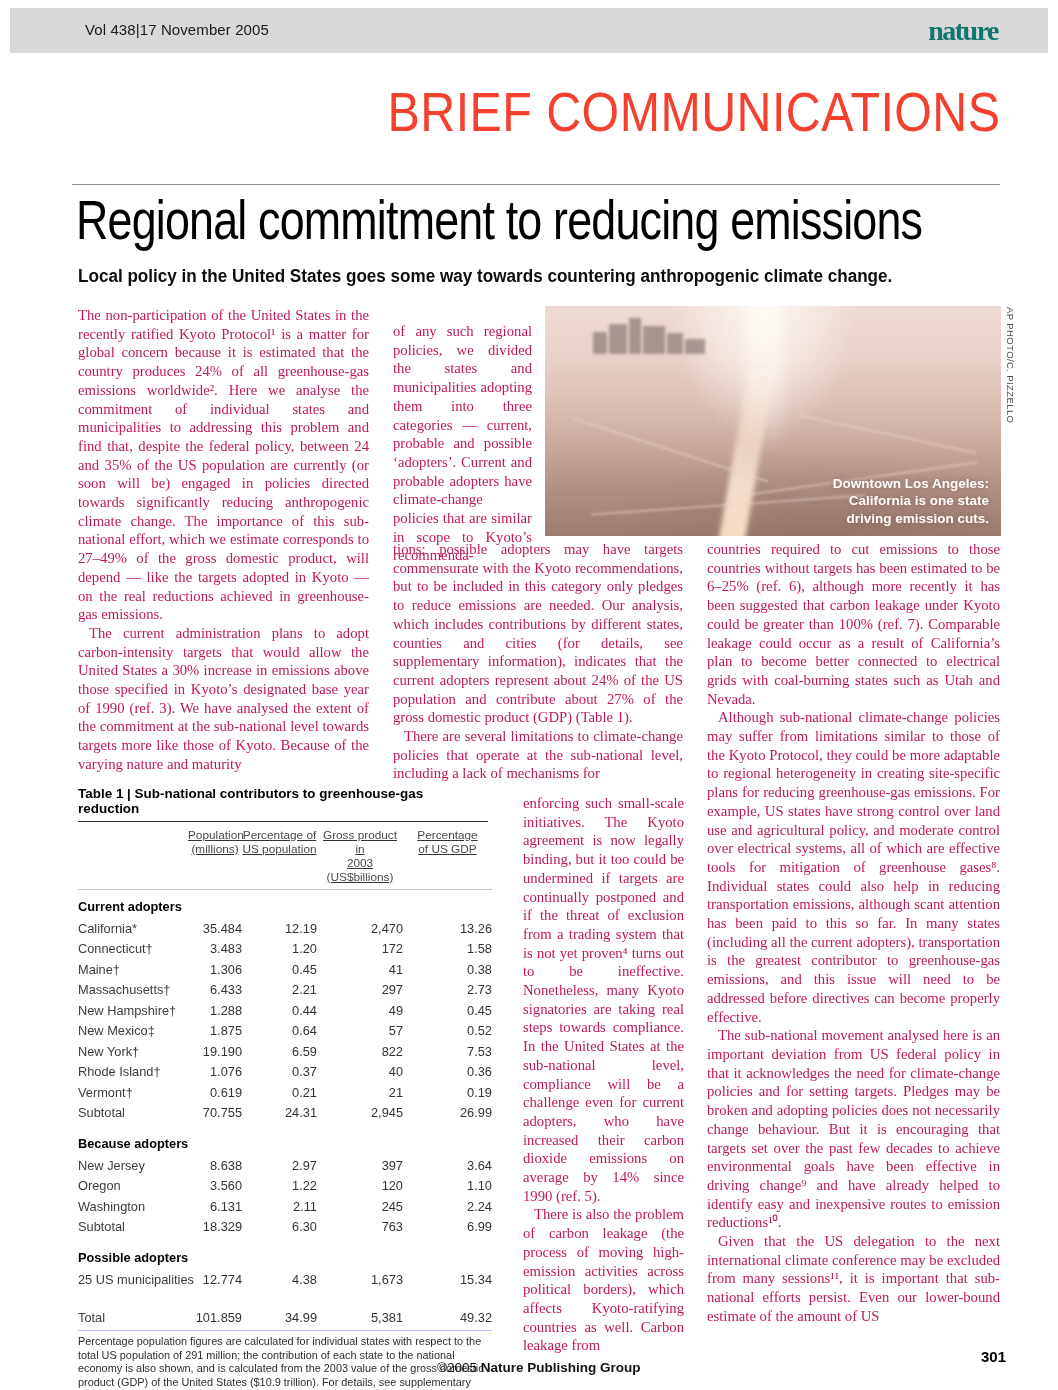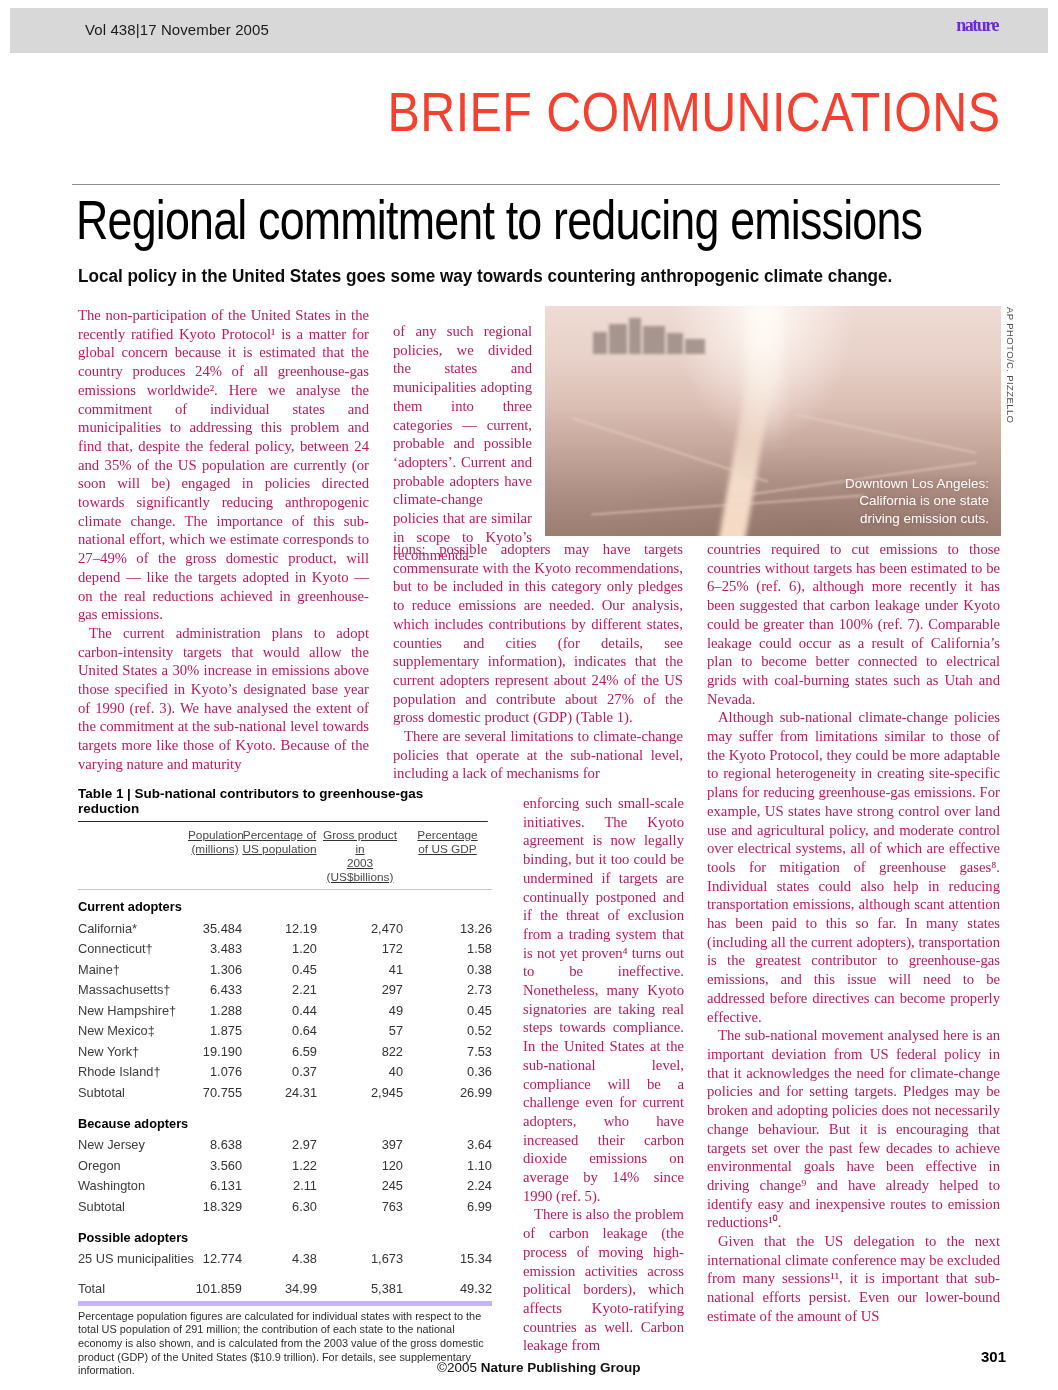--- a/index.html
+++ b/index.html
@@ -3,21 +3,21 @@
 <meta charset="utf-8">
 <style>
   html,body{margin:0;padding:0;background:#ffffff;}
   #page{position:relative;width:1058px;height:1390px;background:#ffffff;overflow:hidden;
         font-family:"Liberation Sans",sans-serif;color:#1c1c1c;}
 
   
   .hdr-bar{position:absolute;left:10px;top:8px;width:1038px;height:45px;background:#d8d8d8;}
   .issue{position:absolute;left:68px;top:13px;font-size:15px;color:#1a1a1a;letter-spacing:.1px;margin-left:7px;}
   .brand{position:absolute;right:50px;top:7px;font-family:"Liberation Serif",serif;font-weight:bold;
-         font-size:18px;letter-spacing:-1.5px;color:#6d28d9;}
+         font-size:28px;letter-spacing:-1.5px;color:#0f766e;}
 
   
   .banner{position:absolute;right:58px;top:80px;font-size:55px;font-weight:400;color:#f3402f;
           letter-spacing:.5px;transform:scaleX(.88);transform-origin:right center;white-space:nowrap;}
 
   .toprule{position:absolute;left:72px;top:184px;width:928px;height:1px;background:#8d8d8d;}
 
   
   .title{position:absolute;left:76px;top:192px;font-size:56px;line-height:56px;font-weight:400;
          letter-spacing:-1px;color:#000;white-space:nowrap;transform:scaleX(.8);transform-origin:left center;}
@@ -40,38 +40,38 @@
     background:
       radial-gradient(ellipse 130px 190px at 48% 2%, rgba(255,250,245,.95), rgba(255,250,245,0) 70%),
       radial-gradient(ellipse 300px 120px at 60% 100%, rgba(120,90,80,.25), rgba(120,90,80,0) 75%),
       linear-gradient(180deg,#eedbd4 0%,#e8d2c9 22%,#dcc0b6 42%,#c6a79c 62%,#ad8e83 82%,#9c7d72 100%);}
   .sky{position:absolute;filter:blur(1.6px);background:#90807b;opacity:.75;}
   .glow{position:absolute;left:44%;top:0;width:36px;height:150px;filter:blur(6px);
         background:linear-gradient(180deg,rgba(255,250,244,.9),rgba(255,250,244,0));}
   .fwy{position:absolute;left:41%;top:28%;width:26px;height:190px;transform:rotate(10deg);filter:blur(2.5px);
        background:linear-gradient(180deg,rgba(255,244,230,.15),rgba(255,235,215,.85) 60%,rgba(255,225,200,.95));}
   .road{position:absolute;height:2px;filter:blur(1.2px);background:rgba(235,215,200,.55);}
-  .fig-caption{position:absolute;right:12px;bottom:9px;text-align:right;color:#ffffff;font-weight:normal;
+  .fig-caption{position:absolute;right:12px;bottom:9px;text-align:right;color:#ffffff;font-weight:bold;
        font-size:13.5px;line-height:17.5px;white-space:pre-line;text-shadow:0 0 5px rgba(140,95,85,.8);}
   .credit{position:absolute;left:1005px;top:307px;writing-mode:vertical-rl;font-size:9.5px;
           letter-spacing:.4px;color:#4d4d4d;}
 
   
   #tbl{position:absolute;left:78px;top:786px;width:414px;font-size:12.8px;color:#333;}
   .tbl-title{font-size:13.6px;font-weight:bold;color:#000;padding-bottom:5px;
              border-bottom:1.5px solid #2a2a2a;transform:scaleX(.99);transform-origin:left center;}
   .trow{display:grid;grid-template-columns:110px 54px 75px 86px 89px;align-items:end;min-height:20.5px;}
   .thead-row{border-bottom:1px solid #c4c4c4;padding:6px 0 5px;align-items:start;min-height:0;text-decoration:underline;}
   .th{font-size:11.8px;line-height:14px;color:#4a4a4a;text-align:center;white-space:pre-line;}
   .tc{white-space:nowrap;}
   .trow .tc:first-child{text-align:left;color:#3c3c3c;}
   .trow .tc{text-align:right;}
   .sec-label{font-weight:bold;color:#000;padding:9px 0 1px;font-size:12.8px;}
   .gap-after{margin-bottom:7px;}
-  .total-row{margin-top:9px;padding-bottom:5px;border-bottom:5px solid #c4b5fd;}
+  .total-row{margin-top:18px;padding-bottom:5px;border-bottom:1px solid #c4b5fd;}
   .tnotes{font-size:10.9px;line-height:13.7px;color:#2e2e2e;padding-top:4px;text-align:left;}
   .tnotes p{margin:0;}
 
   
   .copyright{position:absolute;left:437px;top:1360px;font-size:13.5px;color:#111;}
   .copyright b{font-weight:bold;}
   .pageno{position:absolute;right:52px;top:1348px;font-size:15px;font-weight:bold;color:#000;}
 </style>
 </head>
 <body>
@@ -198,20 +198,27 @@
         <span class="tc">822</span>
         <span class="tc">7.53</span>
       </div>
     <div class="trow">
         <span class="tc">Rhode Island†</span>
         <span class="tc">1.076</span>
         <span class="tc">0.37</span>
         <span class="tc">40</span>
         <span class="tc">0.36</span>
       </div>
+    <div class="trow">
+        <span class="tc">Vermont†</span>
+        <span class="tc">0.619</span>
+        <span class="tc">0.21</span>
+        <span class="tc">21</span>
+        <span class="tc">0.19</span>
+      </div>
     <div class="trow gap-after">
         <span class="tc">Subtotal</span>
         <span class="tc">70.755</span>
         <span class="tc">24.31</span>
         <span class="tc">2,945</span>
         <span class="tc">26.99</span>
       </div>
 
     <div class="sec-label">Because adopters</div>
     <div class="trow">

